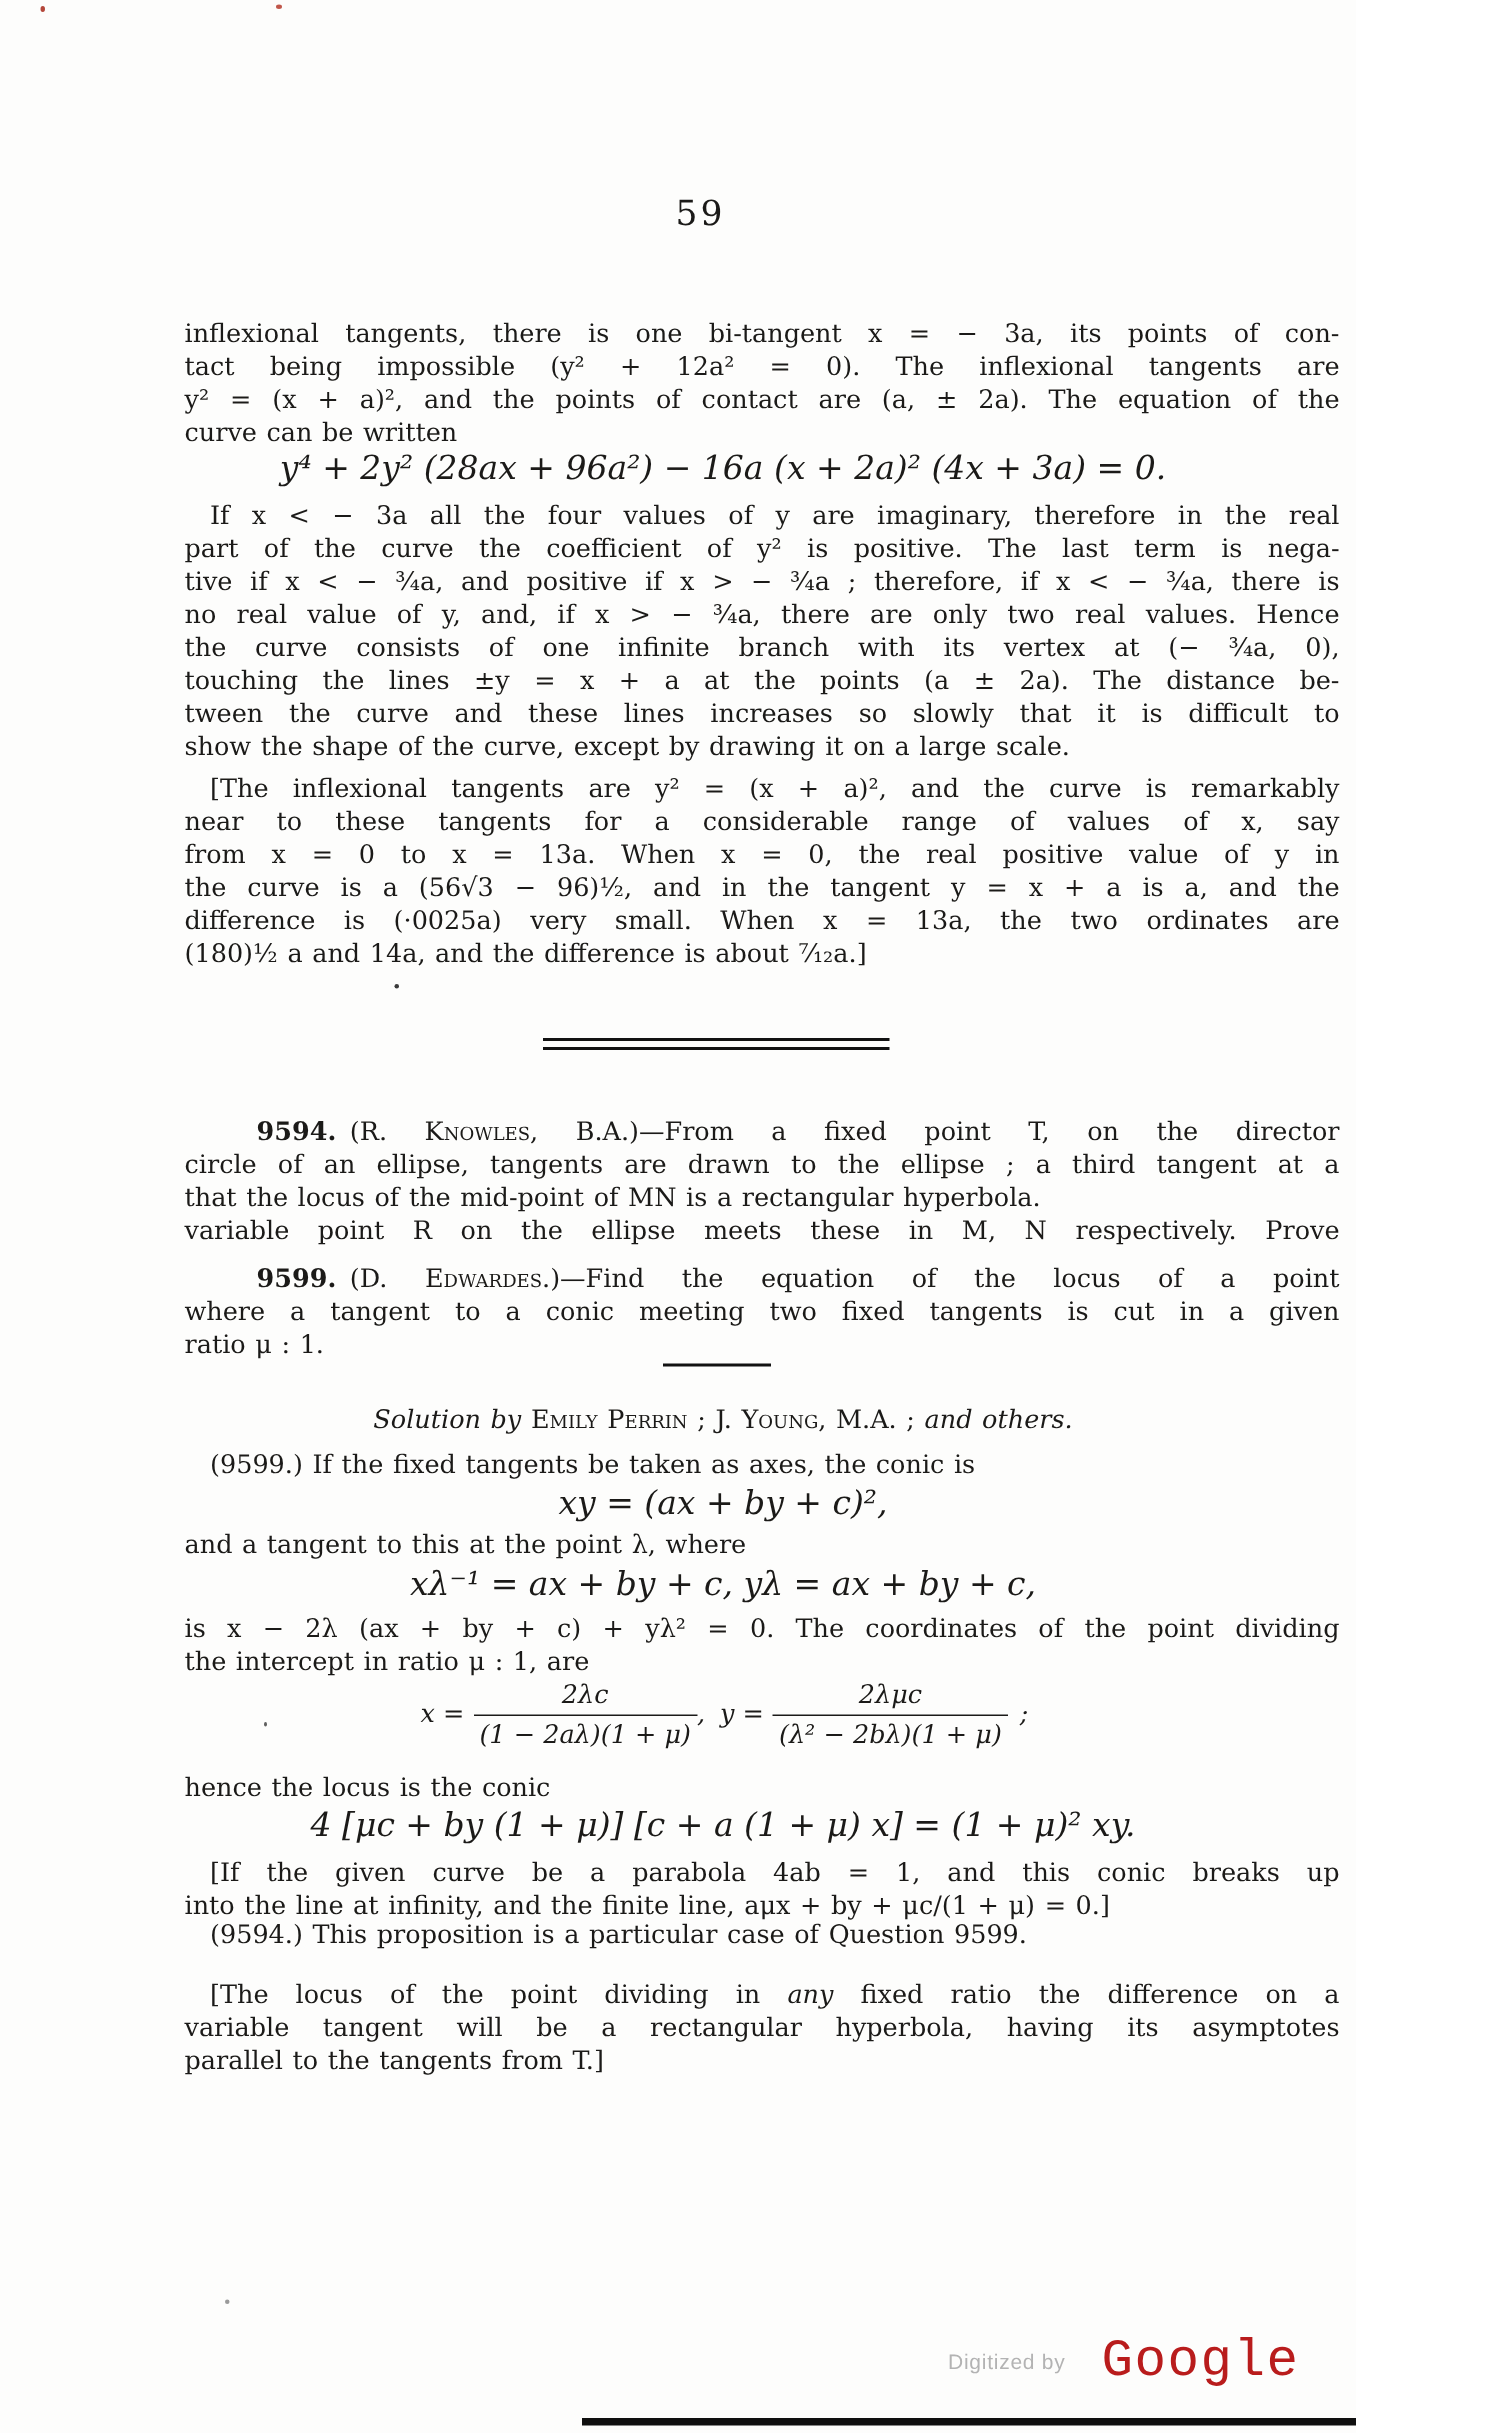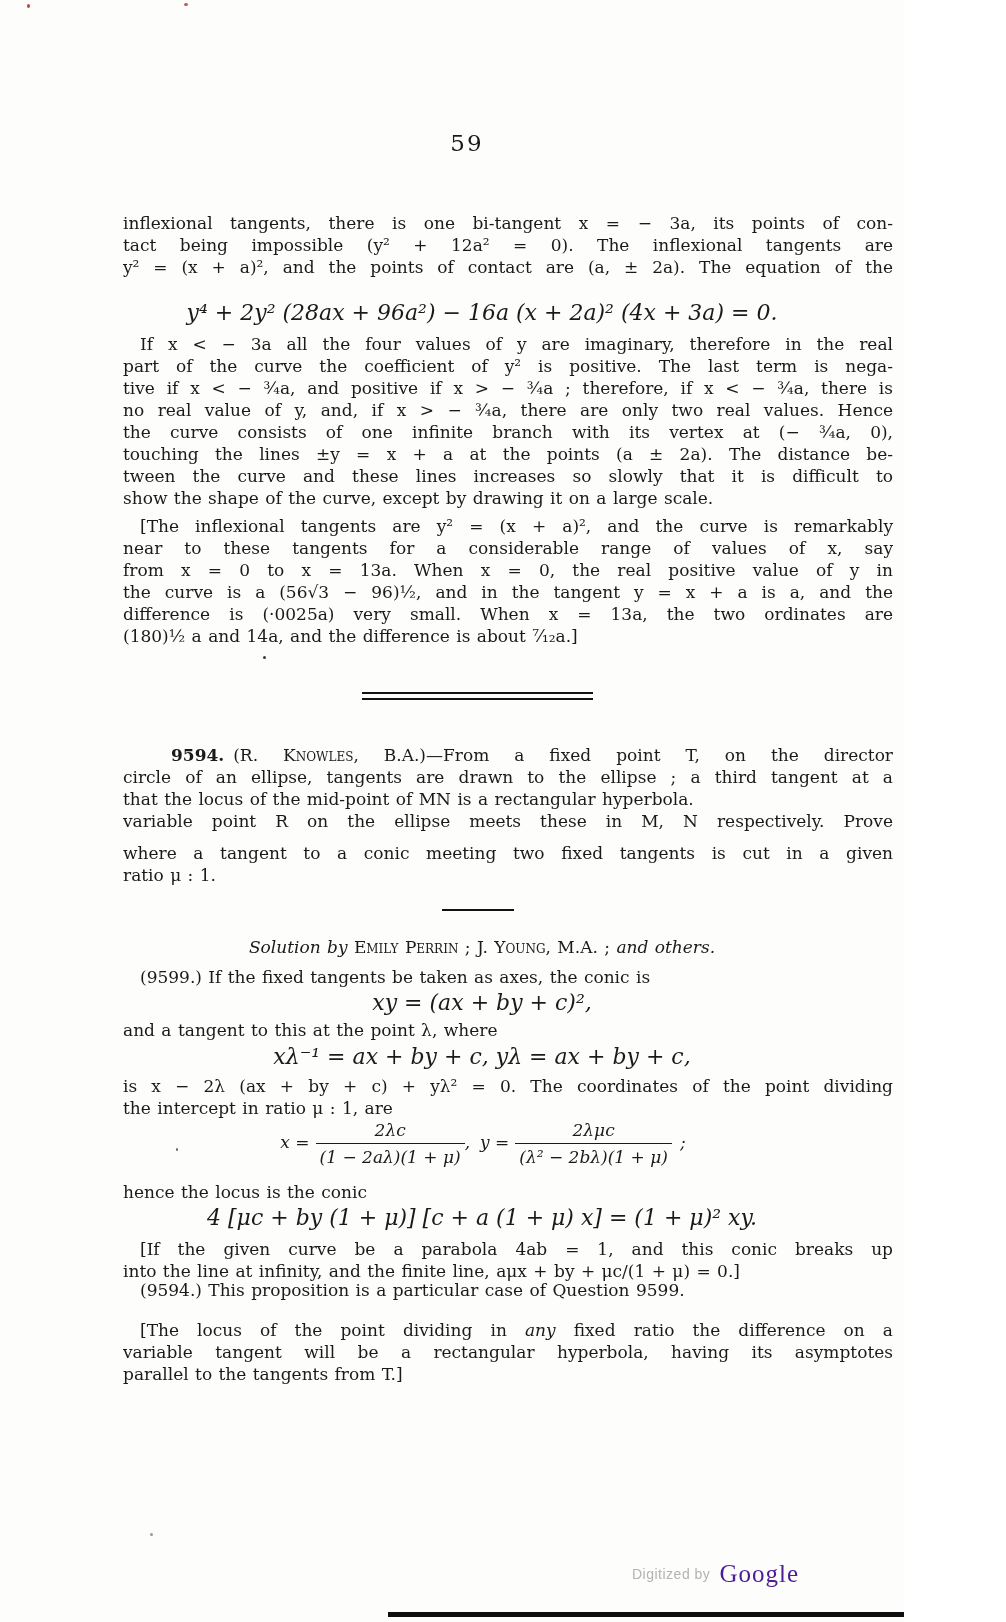--- a/index.html
+++ b/index.html
@@ -29,36 +29,37 @@
   .eqline .lhs { margin:0 6px 0 10px; }
   .frac { display:inline-block; vertical-align:middle; text-align:center; }
   .frac .num { display:block; border-bottom:1.5px solid #1b1a18; padding:0 8px 3px; line-height:20px; }
   .frac .den { display:block; padding:3px 4px 0; line-height:20px; }
   .endmark { margin-left:8px; }
   .watermark {
     position:absolute; top:1556px; left:632px; height:36px;
     display:flex; align-items:center;
     font-family:"Liberation Sans", sans-serif; color:#b3b3b3;
   }
-  .wm-pre { font-size:14px; letter-spacing:.5px; margin-right:9px; }
-  .wm-google { font-family:Liberation Serif, serif; font-size:25px; color:#4c1d95; letter-spacing:1px; }
+  .wm-pre { font-size:14px; letter-spacing:.5px; margin-right:24px; }
+  .wm-google { font-family:Liberation Mono, monospace; font-size:35px; color:#b91c1c; letter-spacing:1px; }
   .bottom-edge { position:absolute; left:388px; top:1612px; width:618px; height:5px; background:#0f0f0f; }
   .speck { position:absolute; display:block; border-radius:50%; }
 </style>
 </head>
 <body>
 
 <div class="page">
 
   <div class="pageno">59</div>
 
   <div class="block" style="top:212px">
     <div class="line j">inflexional tangents, there is one bi-tangent x = − 3a, its points of con-</div>
     <div class="line j">tact being impossible (y² + 12a² = 0).  The inflexional tangents are</div>
     <div class="line j">y² = (x + a)², and the points of contact are (a, ± 2a).  The equation of the</div>
+    <div class="line">curve can be written</div>
   </div>
 
   <div class="block center eq" style="top:302px">y⁴ + 2y² (28ax + 96a²) − 16a (x + 2a)² (4x + 3a) = 0.</div>
 
   <div class="block" style="top:333px">
     <div class="line j indent">If x &lt; − 3a all the four values of y are imaginary, therefore in the real</div>
     <div class="line j">part of the curve the coefficient of y² is positive.  The last term is nega-</div>
     <div class="line j">tive if x &lt; − ¾a, and positive if x &gt; − ¾a ; therefore, if x &lt; − ¾a, there is</div>
     <div class="line j">no real value of y, and, if x &gt; − ¾a, there are only two real values.  Hence</div>
     <div class="line j">the curve consists of one infinite branch with its vertex at (− ¾a, 0),</div>
@@ -82,20 +83,21 @@
   </div>
 
   <div class="block" style="top:744px">
     <div class="line j indent"><span class="qnum">9594.</span><span class="sc">(R. Knowles, B.A.)—</span><span>From a fixed point T, on the director</span></div>
     <div class="line j">circle of an ellipse, tangents are drawn to the ellipse ; a third tangent at a</div>
     <div class="line">that the locus of the mid-point of MN is a rectangular hyperbola.</div>
     <div class="line j">variable point R on the ellipse meets these in M, N respectively.  Prove</div>
   </div>
 
   <div class="block" style="top:842px">
+    <div class="line j indent"><span class="qnum">9599.</span><span class="sc">(D. Edwardes.)—</span><span>Find the equation of the locus of a point</span></div>
     <div class="line j">where a tangent to a conic meeting two fixed tangents is cut in a given</div>
     <div class="line">ratio μ : 1.</div>
   </div>
 
   <div class="rule1"></div>
 
   <div class="block center" style="top:936px">
     <span class="line it">Solution by </span><span class="line sc">Emily Perrin</span><span class="line"> ; </span><span class="line sc">J. Young, M.A.</span><span class="line"> ; </span><span class="line it">and others.</span>
   </div>
 

